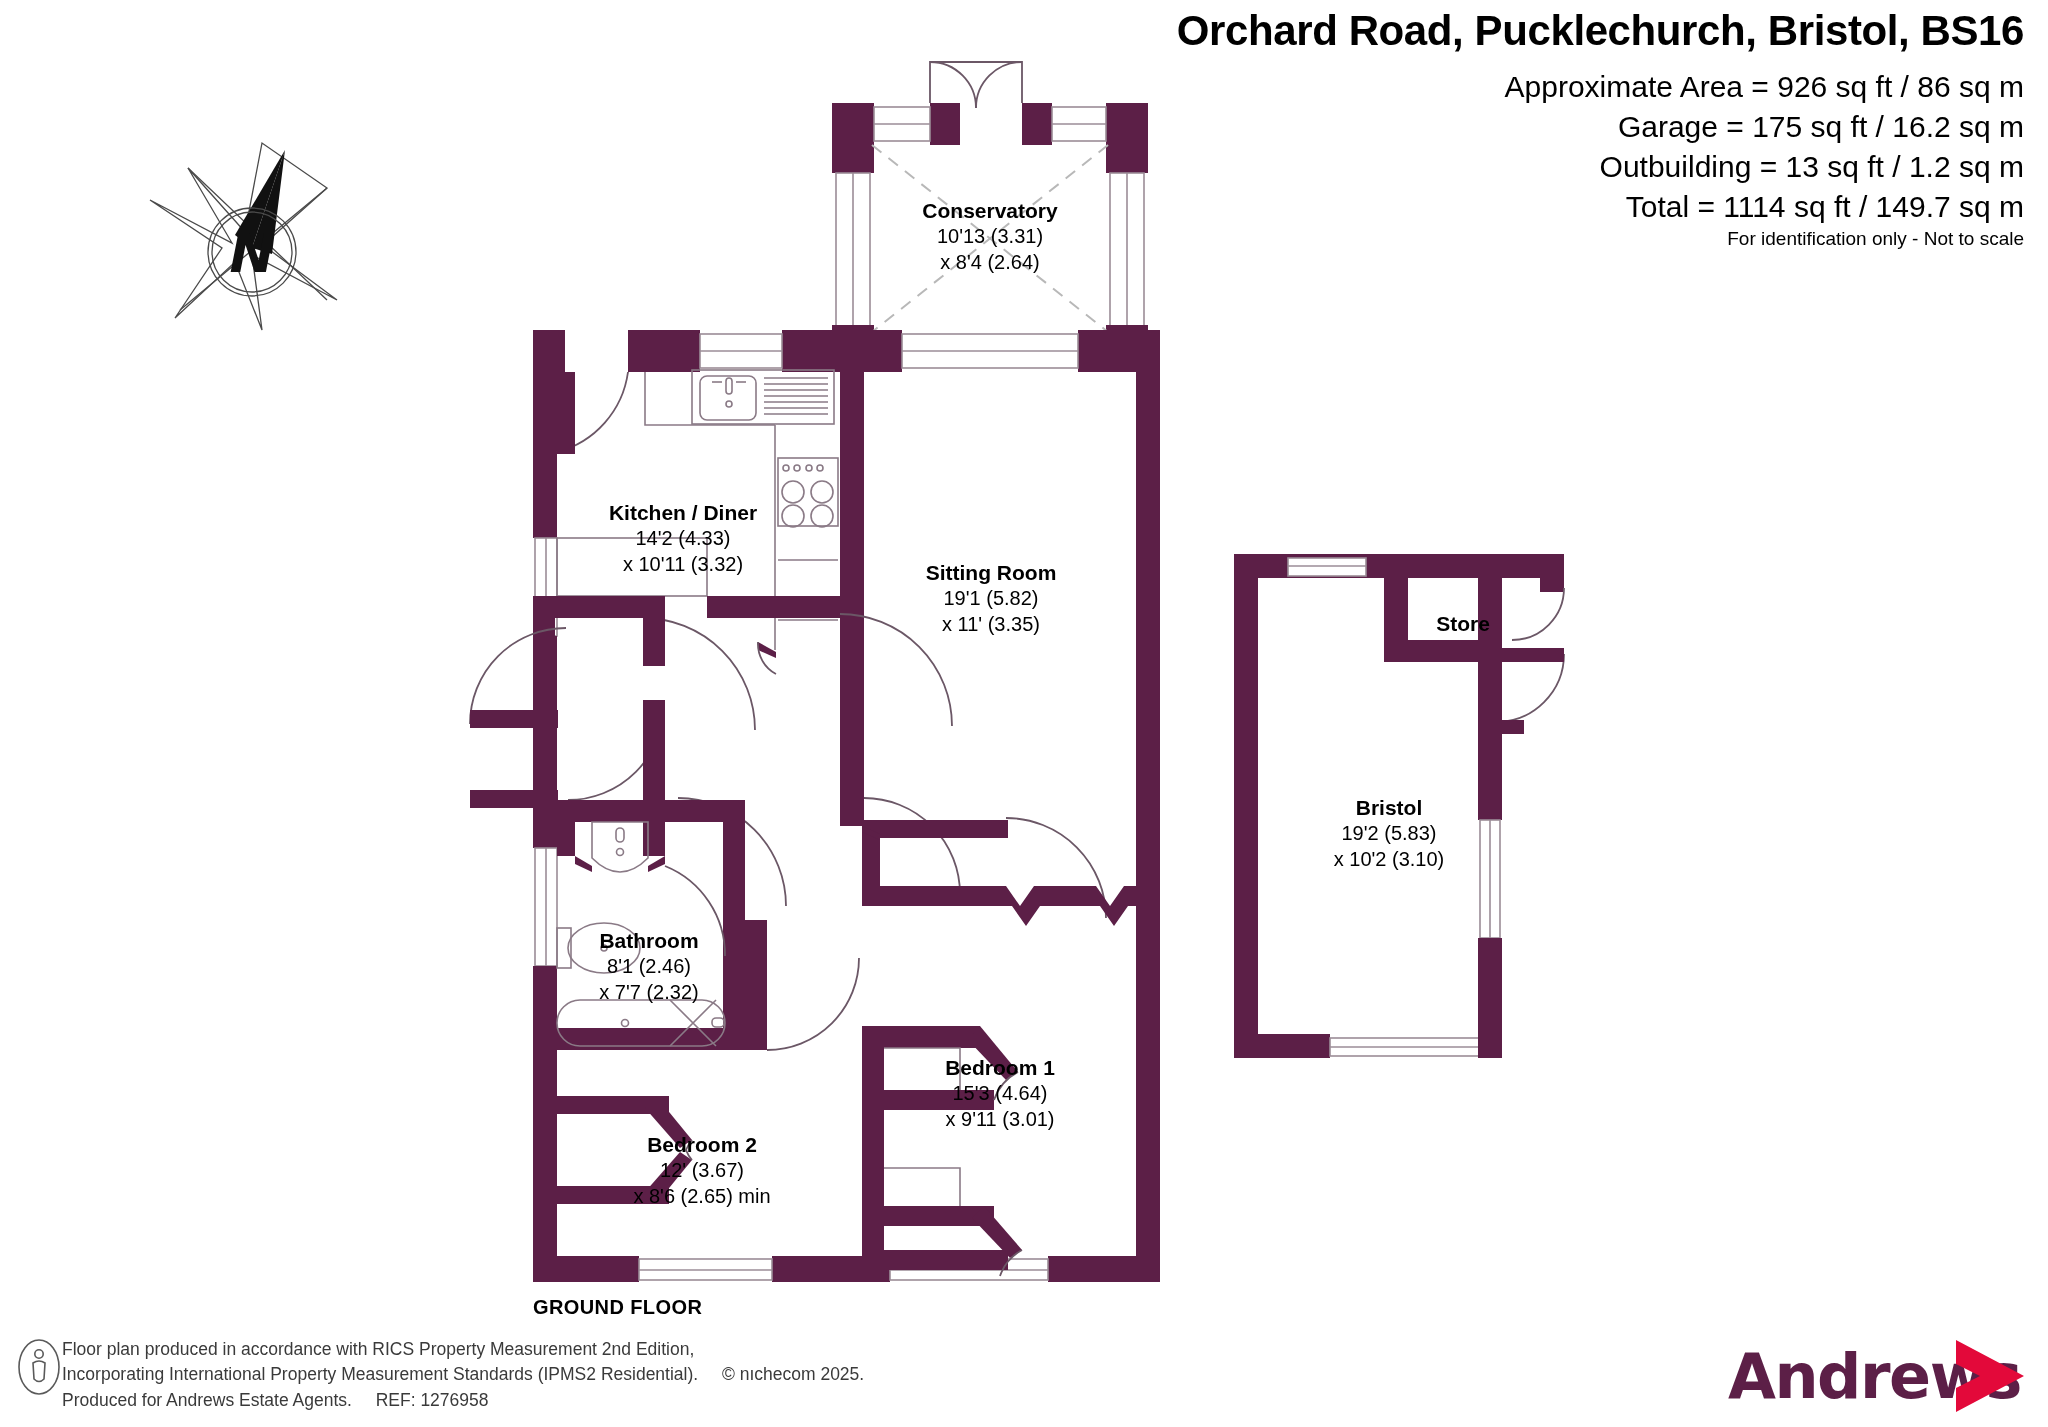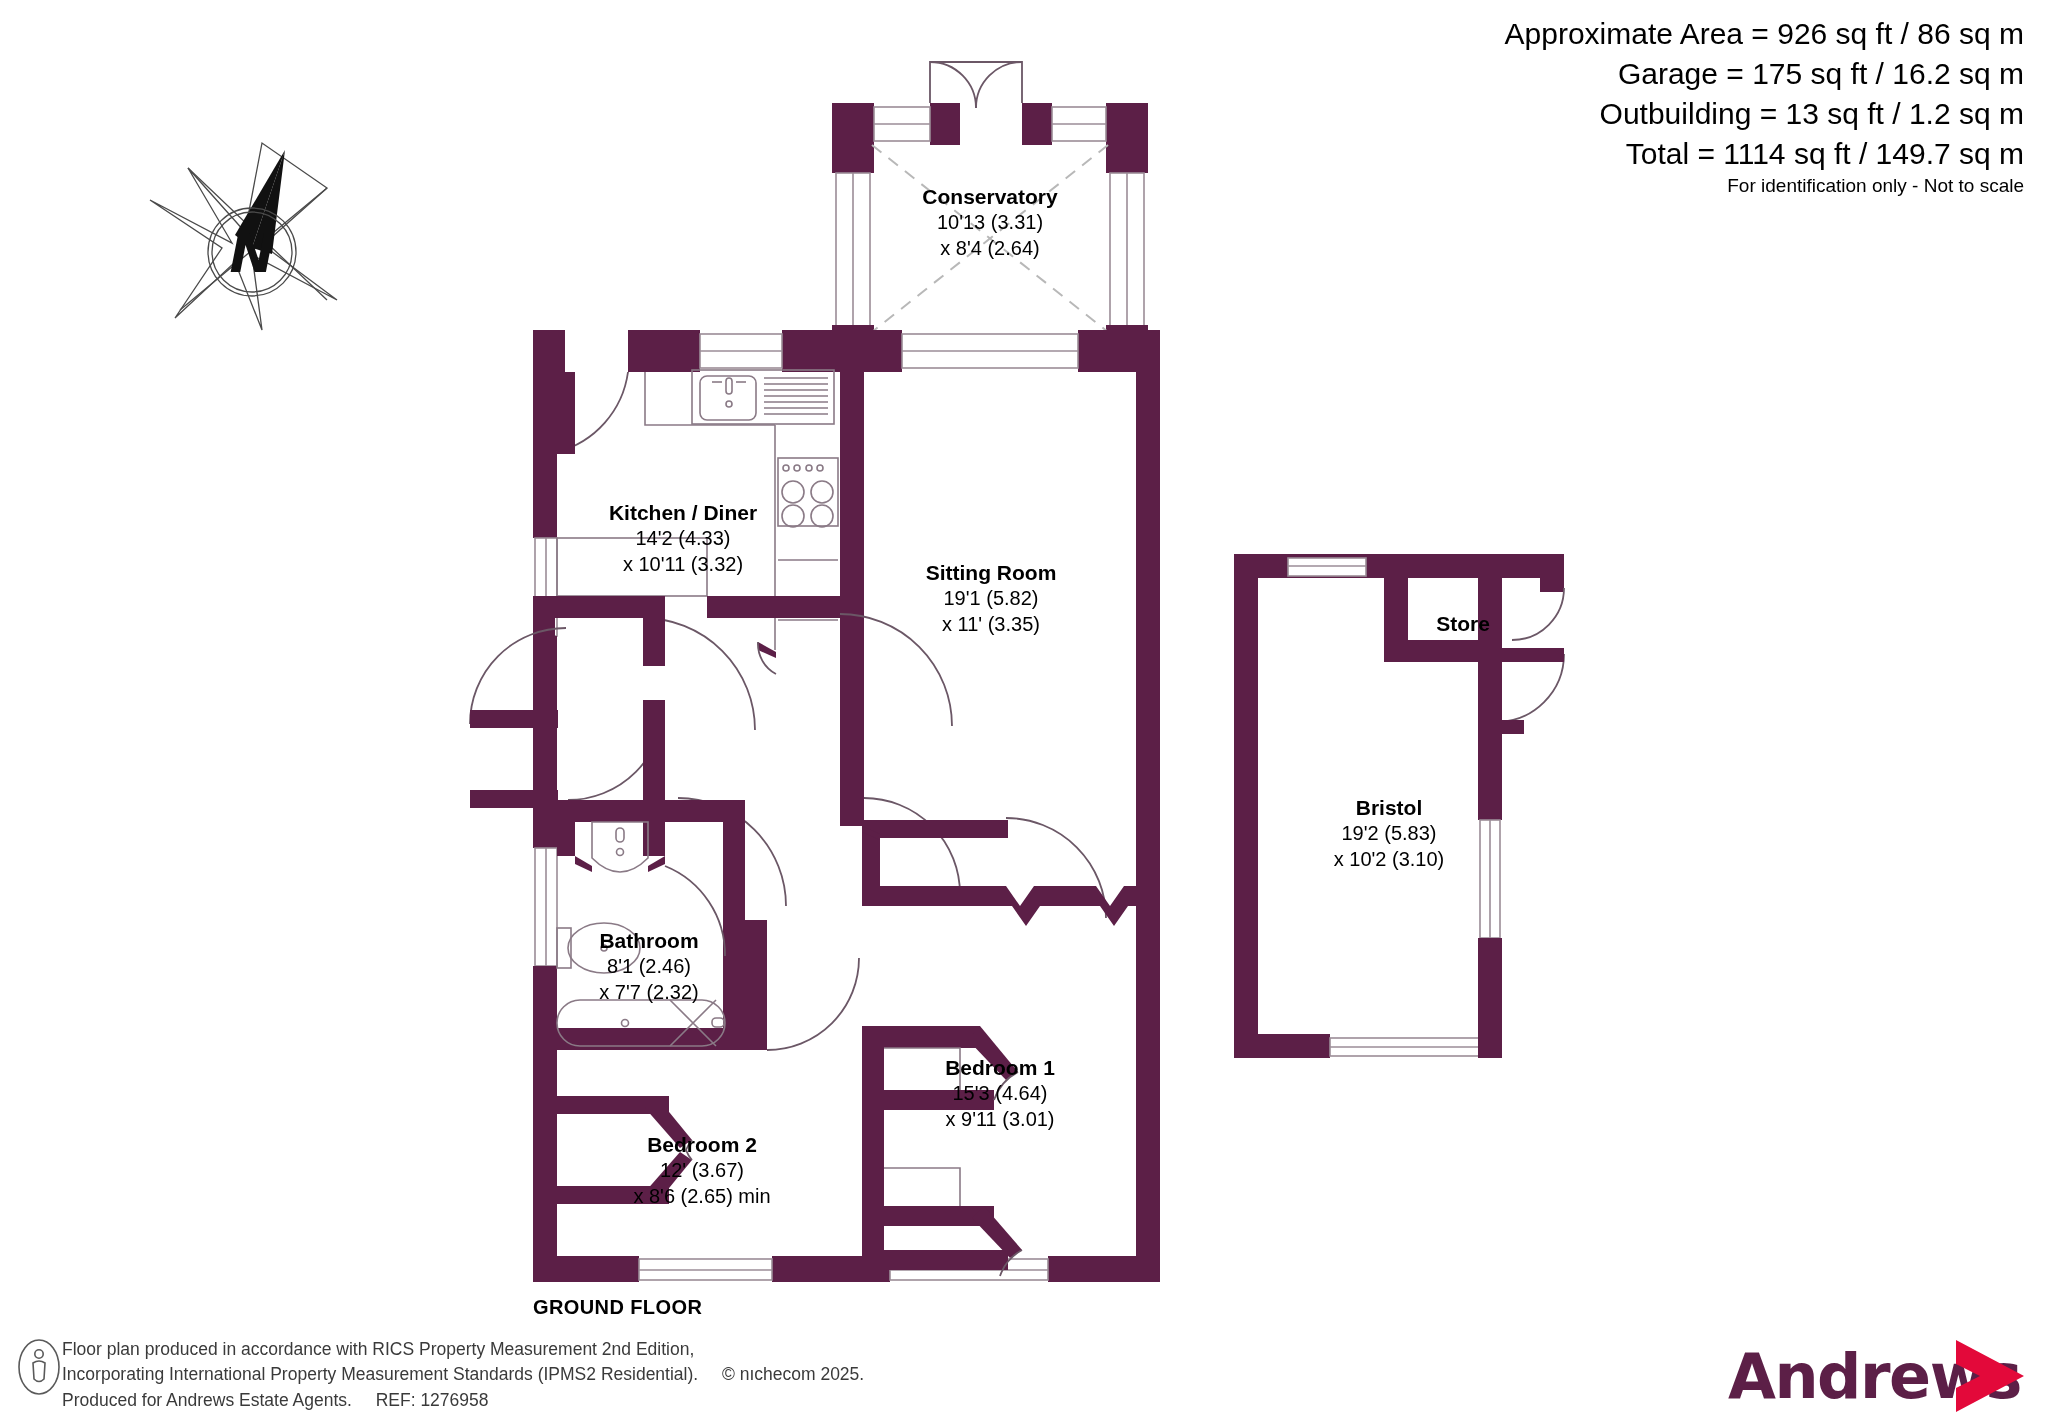--- a/index.html
+++ b/index.html
@@ -127,20 +127,21 @@
     width: 2048px;
     height: 1427px;
   }
 </style>
 </head>
 <body>
 
 <div id="page">
 
   <div class="header">
+    <div class="addr-title">Orchard Road, Pucklechurch, Bristol, BS16</div>
     <div class="area-lines">
       <div class="area-line">Approximate Area = 926 sq ft / 86 sq m</div>
       <div class="area-line">Garage = 175 sq ft / 16.2 sq m</div>
       <div class="area-line">Outbuilding = 13 sq ft / 1.2 sq m</div>
       <div class="area-line">Total = 1114 sq ft / 149.7 sq m</div>
     </div>
     <div class="disclaimer">For identification only - Not to scale</div>
   </div>
 
   <svg class="plan" viewBox="0 0 2048 1427">
@@ -426,21 +427,21 @@
       <rect x="1478" y="938" width="24" height="120" class="w"></rect>
 
       <g class="winline">
         <rect x="1330" y="1038" width="150" height="18" fill="#ffffff"></rect>
         <line x1="1330" y1="1047" x2="1480" y2="1047"></line>
       </g>
       <rect x="1478" y="1034" width="24" height="24" class="w"></rect>
     </g>
   </svg>
 
-  <div class="rlabel" style="left:990px; top:184px;">
+  <div class="rlabel" style="left:990px; top:198px;">
     <span class="rname">Conservatory</span>
     <span class="rdim">10'13 (3.31)</span>
     <span class="rdim">x 8'4 (2.64)</span>
   </div>
 
   <div class="rlabel" style="left:683px; top:500px;">
     <span class="rname">Kitchen / Diner</span>
     <span class="rdim">14'2 (4.33)</span>
     <span class="rdim">x 10'11 (3.32)</span>
   </div>

